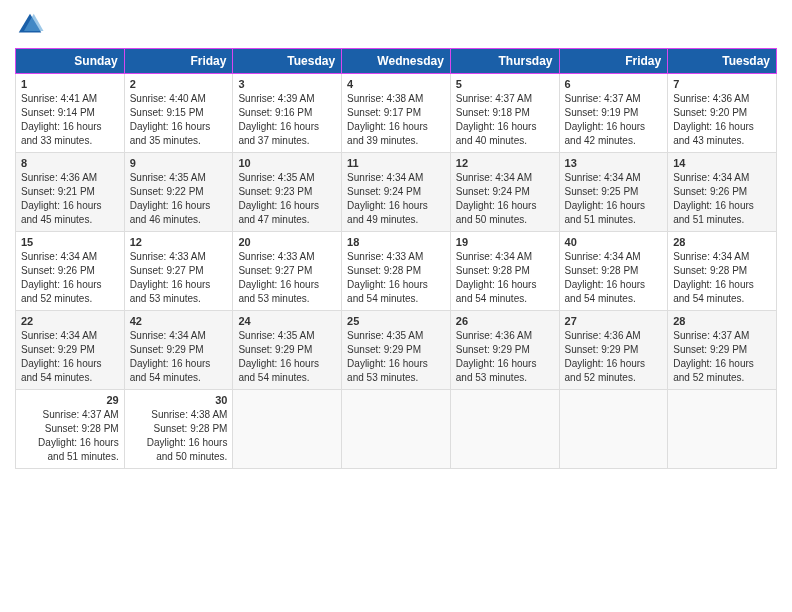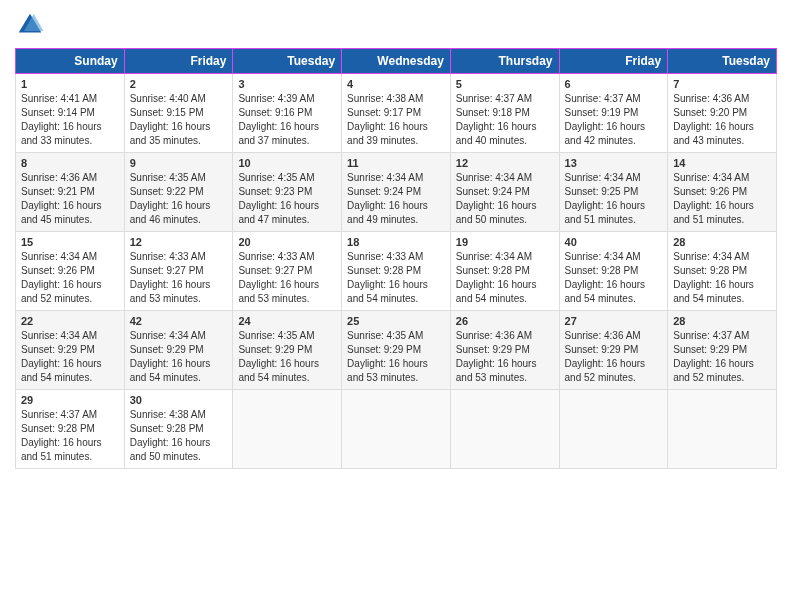--- a/index.html
+++ b/index.html
@@ -95,20 +95,21 @@
     .day-info {
       font-size: 10px;
       line-height: 1.4;
       color: #333;
     }
     .empty-cell {
       background: #f9f9f9 !important;
     }
     .last-row td {
       height: 62px;
+      text-align: right;
     }
   </style>
 </head>
 <body>
 
 <div class="page">
   <div class="header">
     <div class="logo">
       <svg class="logo-icon" viewBox="0 0 40 40">
         <polygon points="20,5 35,30 5,30" fill="#1a5fa8"></polygon>

